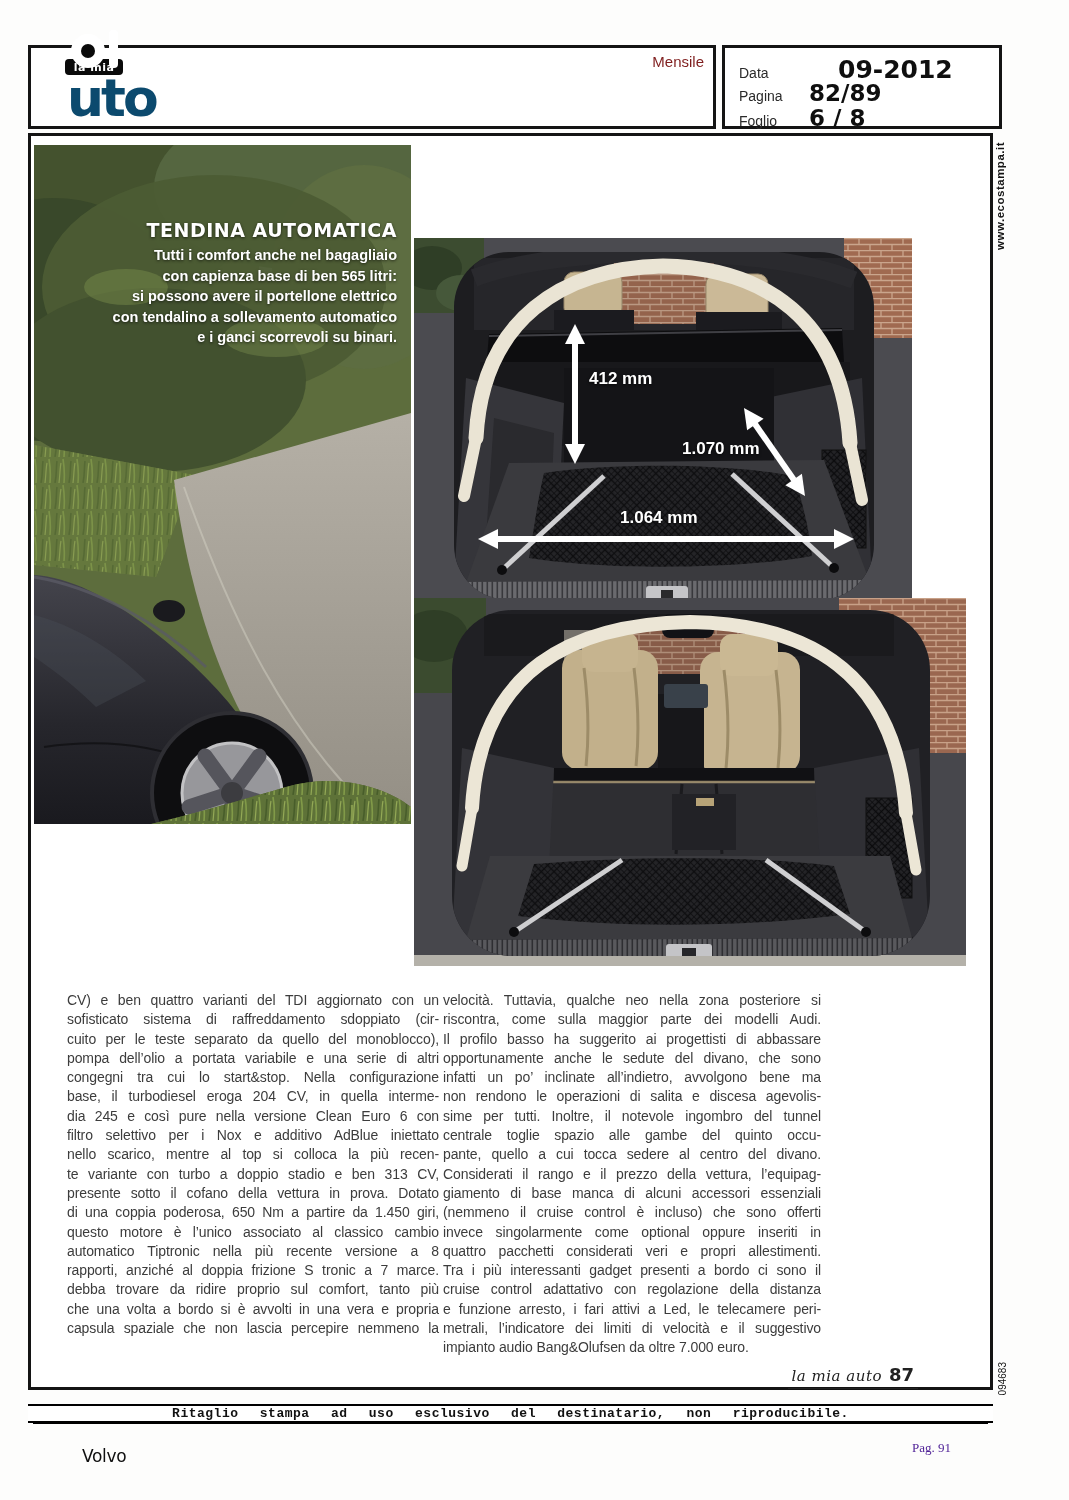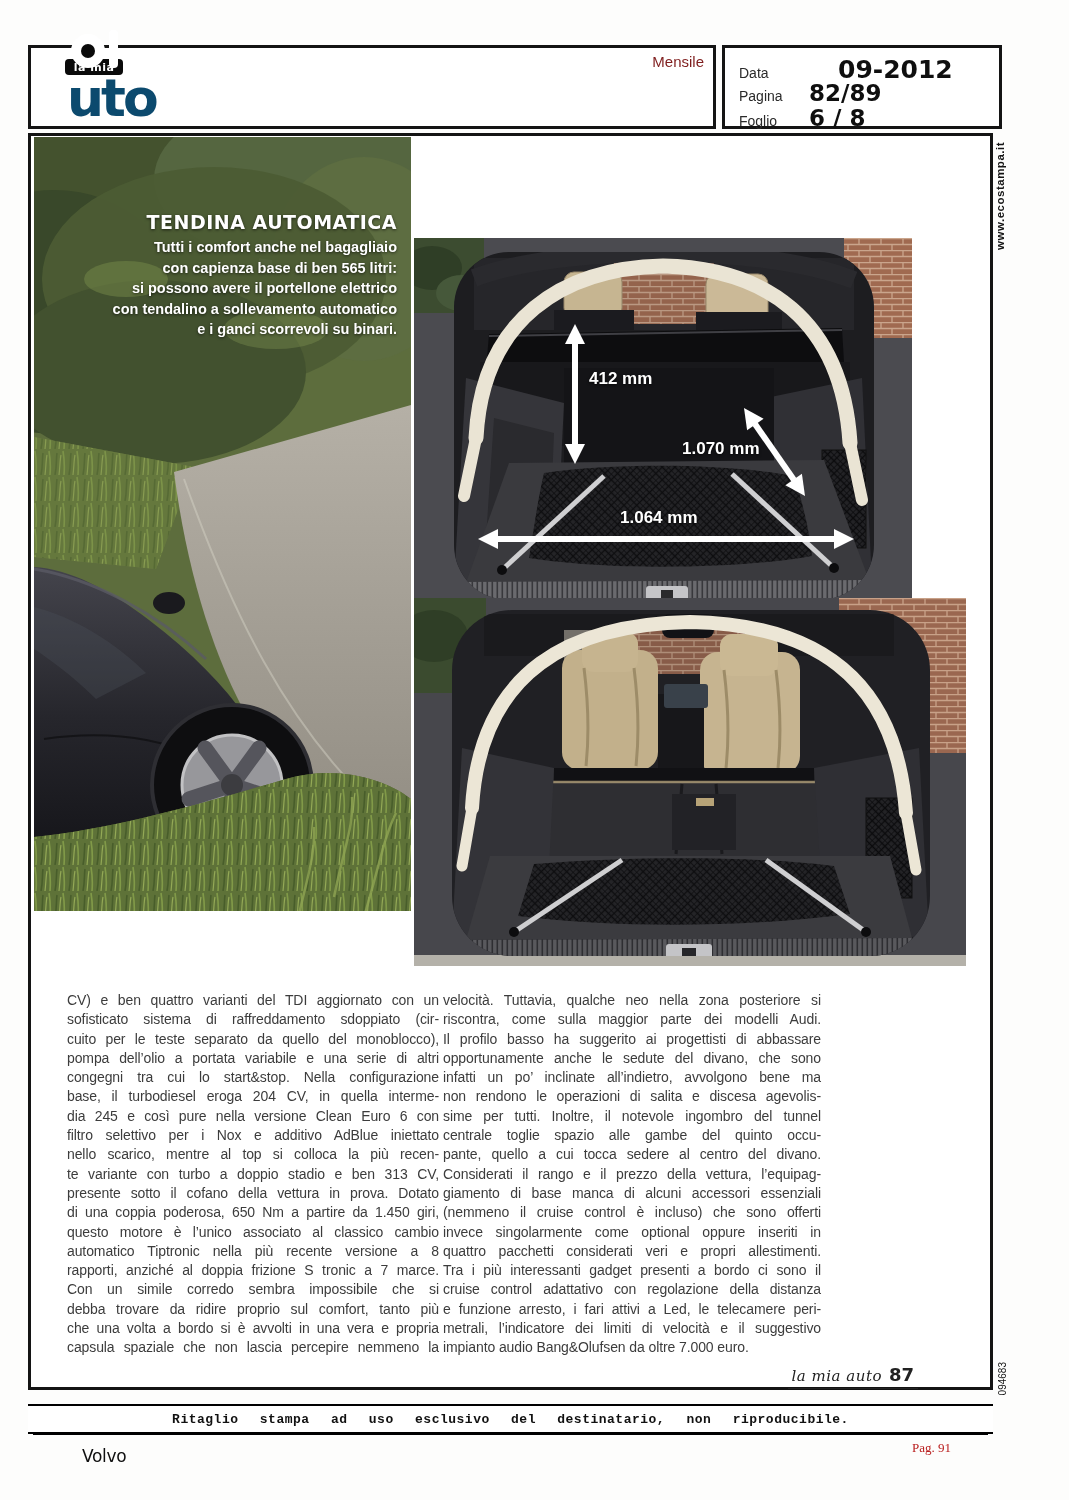--- a/index.html
+++ b/index.html
@@ -30,21 +30,21 @@
   
   .vert{position:absolute;writing-mode:vertical-rl;transform:rotate(180deg);color:#141414;white-space:nowrap;}
   .vert-site{left:994px;top:142px;font-size:11.5px;font-weight:bold;letter-spacing:.5px;}
   .vert-code{left:997px;top:1362px;font-size:10px;}
 
   
   .main-frame{position:absolute;left:28px;top:133px;width:965px;height:1257px;
               border:3px solid #141414;background:#fff;box-sizing:border-box;}
   .photo{position:absolute;overflow:hidden;background:#555;}
   .photo svg{display:block;}
-  .photo-left{left:3px;top:1px;width:377px;height:774px;}
+  .photo-left{left:3px;top:9px;width:377px;height:679px;}
   .photo-top{left:383px;top:78px;width:498px;height:377px;margin-top:24px;}
   .photo-bottom{left:383px;top:462px;width:552px;height:368px;}
 
   
   .overlay{position:absolute;top:74px;right:14px;width:345px;text-align:right;color:#fff;
            text-shadow:0 1px 3px rgba(0,0,0,.65);}
   .overlay-title{font-size:19px;font-weight:800;letter-spacing:.5px;margin-bottom:4px;
                  font-family:"DejaVu Sans",sans-serif;}
   .overlay .oline{font-size:14.5px;font-weight:700;line-height:20.5px;}
 
@@ -63,28 +63,28 @@
          text-align:justify;text-align-last:justify;letter-spacing:-.1px;}
   .col-right .bline:last-child{text-align-last:left;}
 
   
   .mag-ref{position:absolute;right:72px;top:1228px;border-bottom:1.5px solid #222;
            padding:0 4px 3px 4px;color:#222;}
   .mag-ref .brand{font-family:"DejaVu Serif",serif;font-style:italic;font-size:15px;letter-spacing:.5px;}
   .mag-ref .num{font-family:"DejaVu Sans",sans-serif;font-weight:800;font-size:18px;margin-left:7px;}
 
   
-  .strip{position:absolute;left:28px;top:1404px;width:965px;height:30px;box-sizing:border-box;
+  .strip{position:absolute;left:28px;top:1404px;width:965px;height:19px;box-sizing:border-box;
          border-top:2px solid #000;border-bottom:2px solid #000;background:#fff;
          box-shadow:0 6px 0 -5px #000;display:flex;align-items:center;justify-content:center;}
   .strip-text{font-family:"Liberation Mono",monospace;font-size:13px;font-weight:bold;
               word-spacing:13px;letter-spacing:.5px;color:#111;}
   .foot-subject{position:absolute;left:82px;top:1446px;font-size:17px;color:#0f0f0f;
                 font-family:"DejaVu Sans",sans-serif;letter-spacing:-.3px;}
-  .foot-page{position:absolute;right:118px;top:1440px;font-size:13px;color:#b91c1c;
+  .foot-page{position:absolute;right:118px;top:1440px;font-size:13px;color:#4c1d95;
              font-family:"Liberation Serif",serif;}
 </style>
 </head>
 <body>
 
 <div class="page">
 
   <div class="hdr-box hdr-left">
     <span class="mensile">Mensile</span>
     <div class="logo">
@@ -344,21 +344,20 @@
         <div class="bline">base, il turbodiesel eroga 204 CV, in quella interme-</div>
         <div class="bline">dia 245 e così pure nella versione Clean Euro 6 con</div>
         <div class="bline">filtro selettivo per i Nox e additivo AdBlue iniettato</div>
         <div class="bline">nello scarico, mentre al top si colloca la più recen-</div>
         <div class="bline">te variante con turbo a doppio stadio e ben 313 CV,</div>
         <div class="bline">presente sotto il cofano della vettura in prova. Dotato</div>
         <div class="bline">di una coppia poderosa, 650 Nm a partire da 1.450 giri,</div>
         <div class="bline">questo motore è l’unico associato al classico cambio</div>
         <div class="bline">automatico Tiptronic nella più recente versione a 8</div>
         <div class="bline">rapporti, anziché al doppia frizione S tronic a 7 marce.</div>
-        <div class="bline">Con un simile corredo sembra impossibile che si</div>
         <div class="bline">debba trovare da ridire proprio sul comfort, tanto più</div>
         <div class="bline">che una volta a bordo si è avvolti in una vera e propria</div>
         <div class="bline">capsula spaziale che non lascia percepire nemmeno la</div>
       </div>
     <div class="article-col col-right">
         <div class="bline">velocità. Tuttavia, qualche neo nella zona posteriore si</div>
         <div class="bline">riscontra, come sulla maggior parte dei modelli Audi.</div>
         <div class="bline">Il profilo basso ha suggerito ai progettisti di abbassare</div>
         <div class="bline">opportunamente anche le sedute del divano, che sono</div>
         <div class="bline">infatti un po’ inclinate all’indietro, avvolgono bene ma</div>

